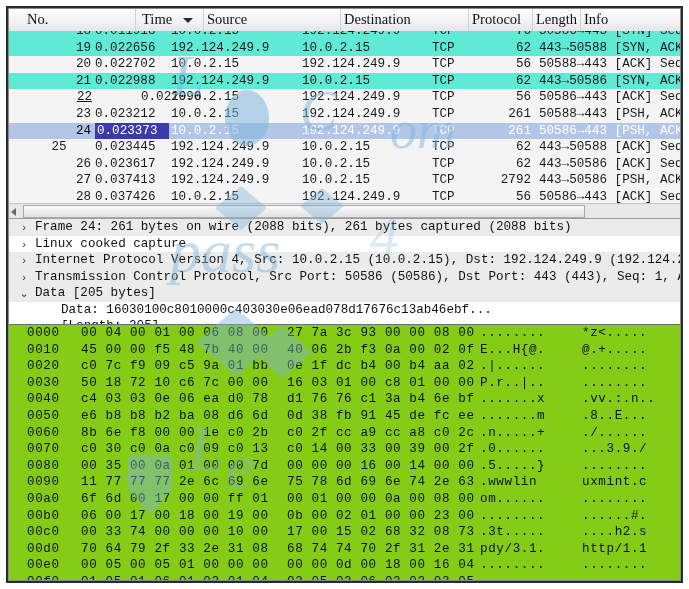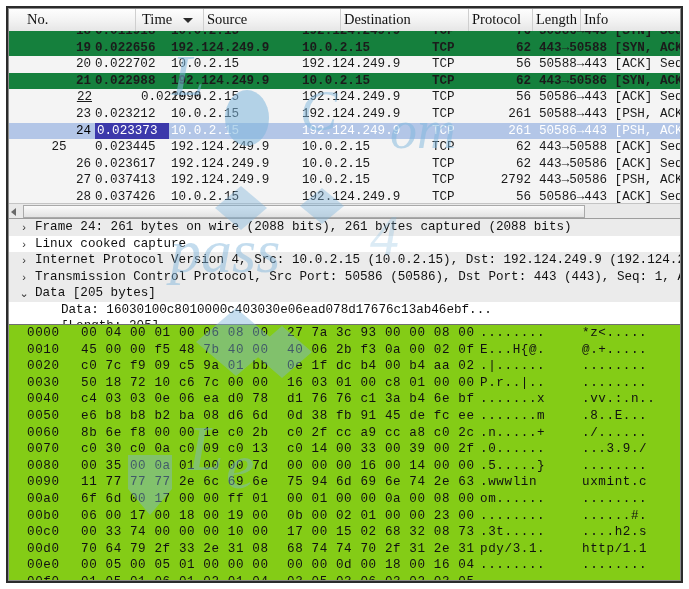--- a/index.html
+++ b/index.html
@@ -45,21 +45,21 @@
     border-left:5px solid transparent;border-right:5px solid transparent;
     border-top:5px solid #2b2b2b;
   }
 
   .rows{position:absolute;left:0;right:0;top:22px;bottom:0;overflow:hidden;}
   .row{
     position:relative;height:16.6px;line-height:16.6px;
     font-family:"Liberation Mono","DejaVu Sans Mono",monospace;
     font-size:12.6px;color:#1a1a1a;white-space:nowrap;
   }
-  .row.shade{background:#15803d;color:#1b1b1b;font-weight:bold;}
+  .row.shade{background:#5eead4;color:#1b1b1b;}
   .row.light{background:#f4f4f4;}
   .row.sel{background:#b3c6e7;color:#ffffff;}
   .row .c{position:absolute;top:0;overflow:hidden;}
   .c-no{text-align:right;}
   .c-len{text-align:right;}
   .row.sel .c-time{
     background:#3c39ab;color:#ffffff;padding-left:2px;padding-right:2px;
   }
   .row.sel .c-no{color:#000000;}
   .row.sel .c-src,.row.sel .c-dst,.row.sel .c-proto,.row.sel .c-len,.row.sel .c-info{color:#ffffff;}
@@ -292,21 +292,21 @@
     <div class="hexpane" id="hex-host">
         <div class="hline"><span class="hoff">0000</span><span class="hb1">00 04 00 01 00 06 08 00</span><span class="hb2">27 7a 3c 93 00 00 08 00</span><span class="hascii">........</span><span class="hascii2">*z&lt;.....</span></div>
         <div class="hline"><span class="hoff">0010</span><span class="hb1">45 00 00 f5 48 7b 40 00</span><span class="hb2">40 06 2b f3 0a 00 02 0f</span><span class="hascii">E...H{@.</span><span class="hascii2">@.+.....</span></div>
         <div class="hline"><span class="hoff">0020</span><span class="hb1">c0 7c f9 09 c5 9a 01 bb</span><span class="hb2">0e 1f dc b4 00 b4 aa 02</span><span class="hascii">.|......</span><span class="hascii2">........</span></div>
         <div class="hline"><span class="hoff">0030</span><span class="hb1">50 18 72 10 c6 7c 00 00</span><span class="hb2">16 03 01 00 c8 01 00 00</span><span class="hascii">P.r..|..</span><span class="hascii2">........</span></div>
         <div class="hline"><span class="hoff">0040</span><span class="hb1">c4 03 03 0e 06 ea d0 78</span><span class="hb2">d1 76 76 c1 3a b4 6e bf</span><span class="hascii">.......x</span><span class="hascii2">.vv.:.n..</span></div>
         <div class="hline"><span class="hoff">0050</span><span class="hb1">e6 b8 b8 b2 ba 08 d6 6d</span><span class="hb2">0d 38 fb 91 45 de fc ee</span><span class="hascii">.......m</span><span class="hascii2">.8..E...</span></div>
         <div class="hline"><span class="hoff">0060</span><span class="hb1">8b 6e f8 00 00 1e c0 2b</span><span class="hb2">c0 2f cc a9 cc a8 c0 2c</span><span class="hascii">.n.....+</span><span class="hascii2">./......</span></div>
         <div class="hline"><span class="hoff">0070</span><span class="hb1">c0 30 c0 0a c0 09 c0 13</span><span class="hb2">c0 14 00 33 00 39 00 2f</span><span class="hascii">.0......</span><span class="hascii2">...3.9./</span></div>
         <div class="hline"><span class="hoff">0080</span><span class="hb1">00 35 00 0a 01 00 00 7d</span><span class="hb2">00 00 00 16 00 14 00 00</span><span class="hascii">.5.....}</span><span class="hascii2">........</span></div>
-        <div class="hline"><span class="hoff">0090</span><span class="hb1">11 77 77 77 2e 6c 69 6e</span><span class="hb2">75 94 6d 69 6e 74 2e 63</span><span class="hascii">.wwwlin</span><span class="hascii2">uxmint.c</span></div>
+        <div class="hline"><span class="hoff">0090</span><span class="hb1">11 77 77 77 2e 6c 69 6e</span><span class="hb2">75 78 6d 69 6e 74 2e 63</span><span class="hascii">.wwwlin</span><span class="hascii2">uxmint.c</span></div>
         <div class="hline"><span class="hoff">00a0</span><span class="hb1">6f 6d 00 17 00 00 ff 01</span><span class="hb2">00 01 00 00 0a 00 08 00</span><span class="hascii">om......</span><span class="hascii2">........</span></div>
         <div class="hline"><span class="hoff">00b0</span><span class="hb1">06 00 17 00 18 00 19 00</span><span class="hb2">0b 00 02 01 00 00 23 00</span><span class="hascii">........</span><span class="hascii2">......#.</span></div>
         <div class="hline"><span class="hoff">00c0</span><span class="hb1">00 33 74 00 00 00 10 00</span><span class="hb2">17 00 15 02 68 32 08 73</span><span class="hascii">.3t.....</span><span class="hascii2">....h2.s</span></div>
         <div class="hline"><span class="hoff">00d0</span><span class="hb1">70 64 79 2f 33 2e 31 08</span><span class="hb2">68 74 74 70 2f 31 2e 31</span><span class="hascii">pdy/3.1.</span><span class="hascii2">http/1.1</span></div>
         <div class="hline"><span class="hoff">00e0</span><span class="hb1">00 05 00 05 01 00 00 00</span><span class="hb2">00 00 0d 00 18 00 16 04</span><span class="hascii">........</span><span class="hascii2">........</span></div>
         <div class="hline"><span class="hoff">00f0</span><span class="hb1">01 05 01 06 01 02 01 04</span><span class="hb2">03 05 03 06 03 02 03 05</span><span class="hascii">........</span><span class="hascii2">........</span></div>
       </div>
   </div>
 
   <svg class="wm" viewBox="0 0 689 589" xmlns="http://www.w3.org/2000/svg">

